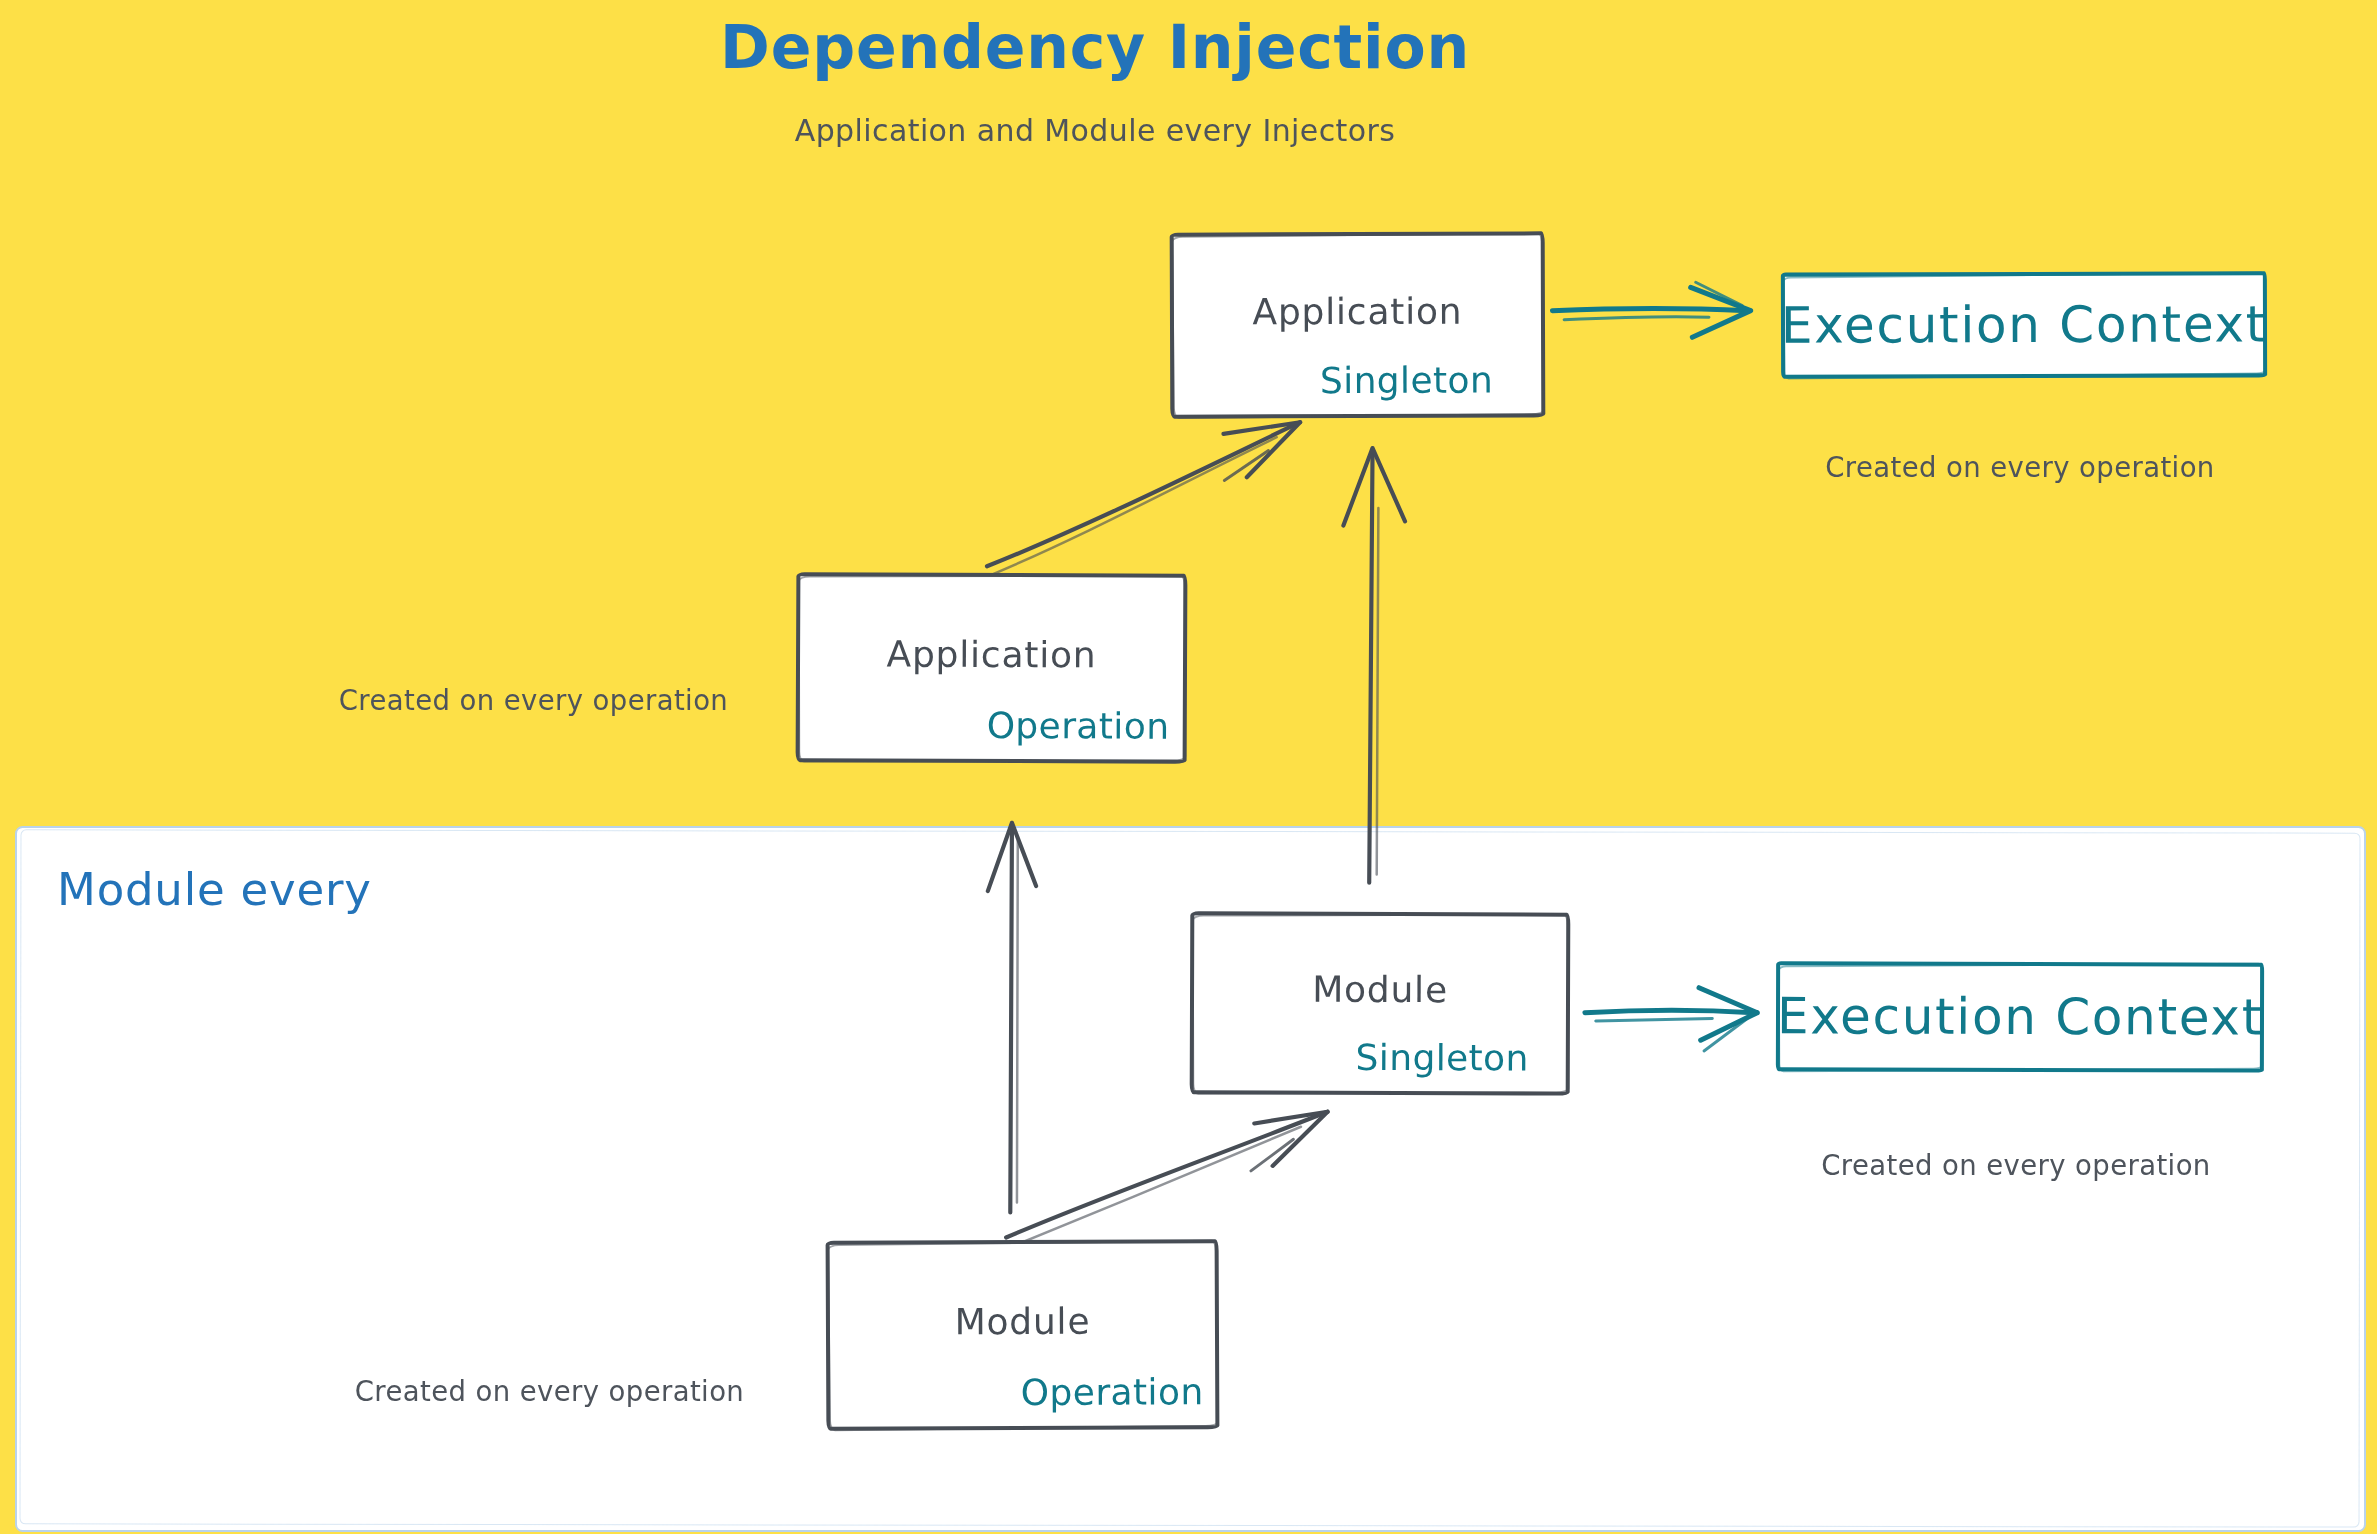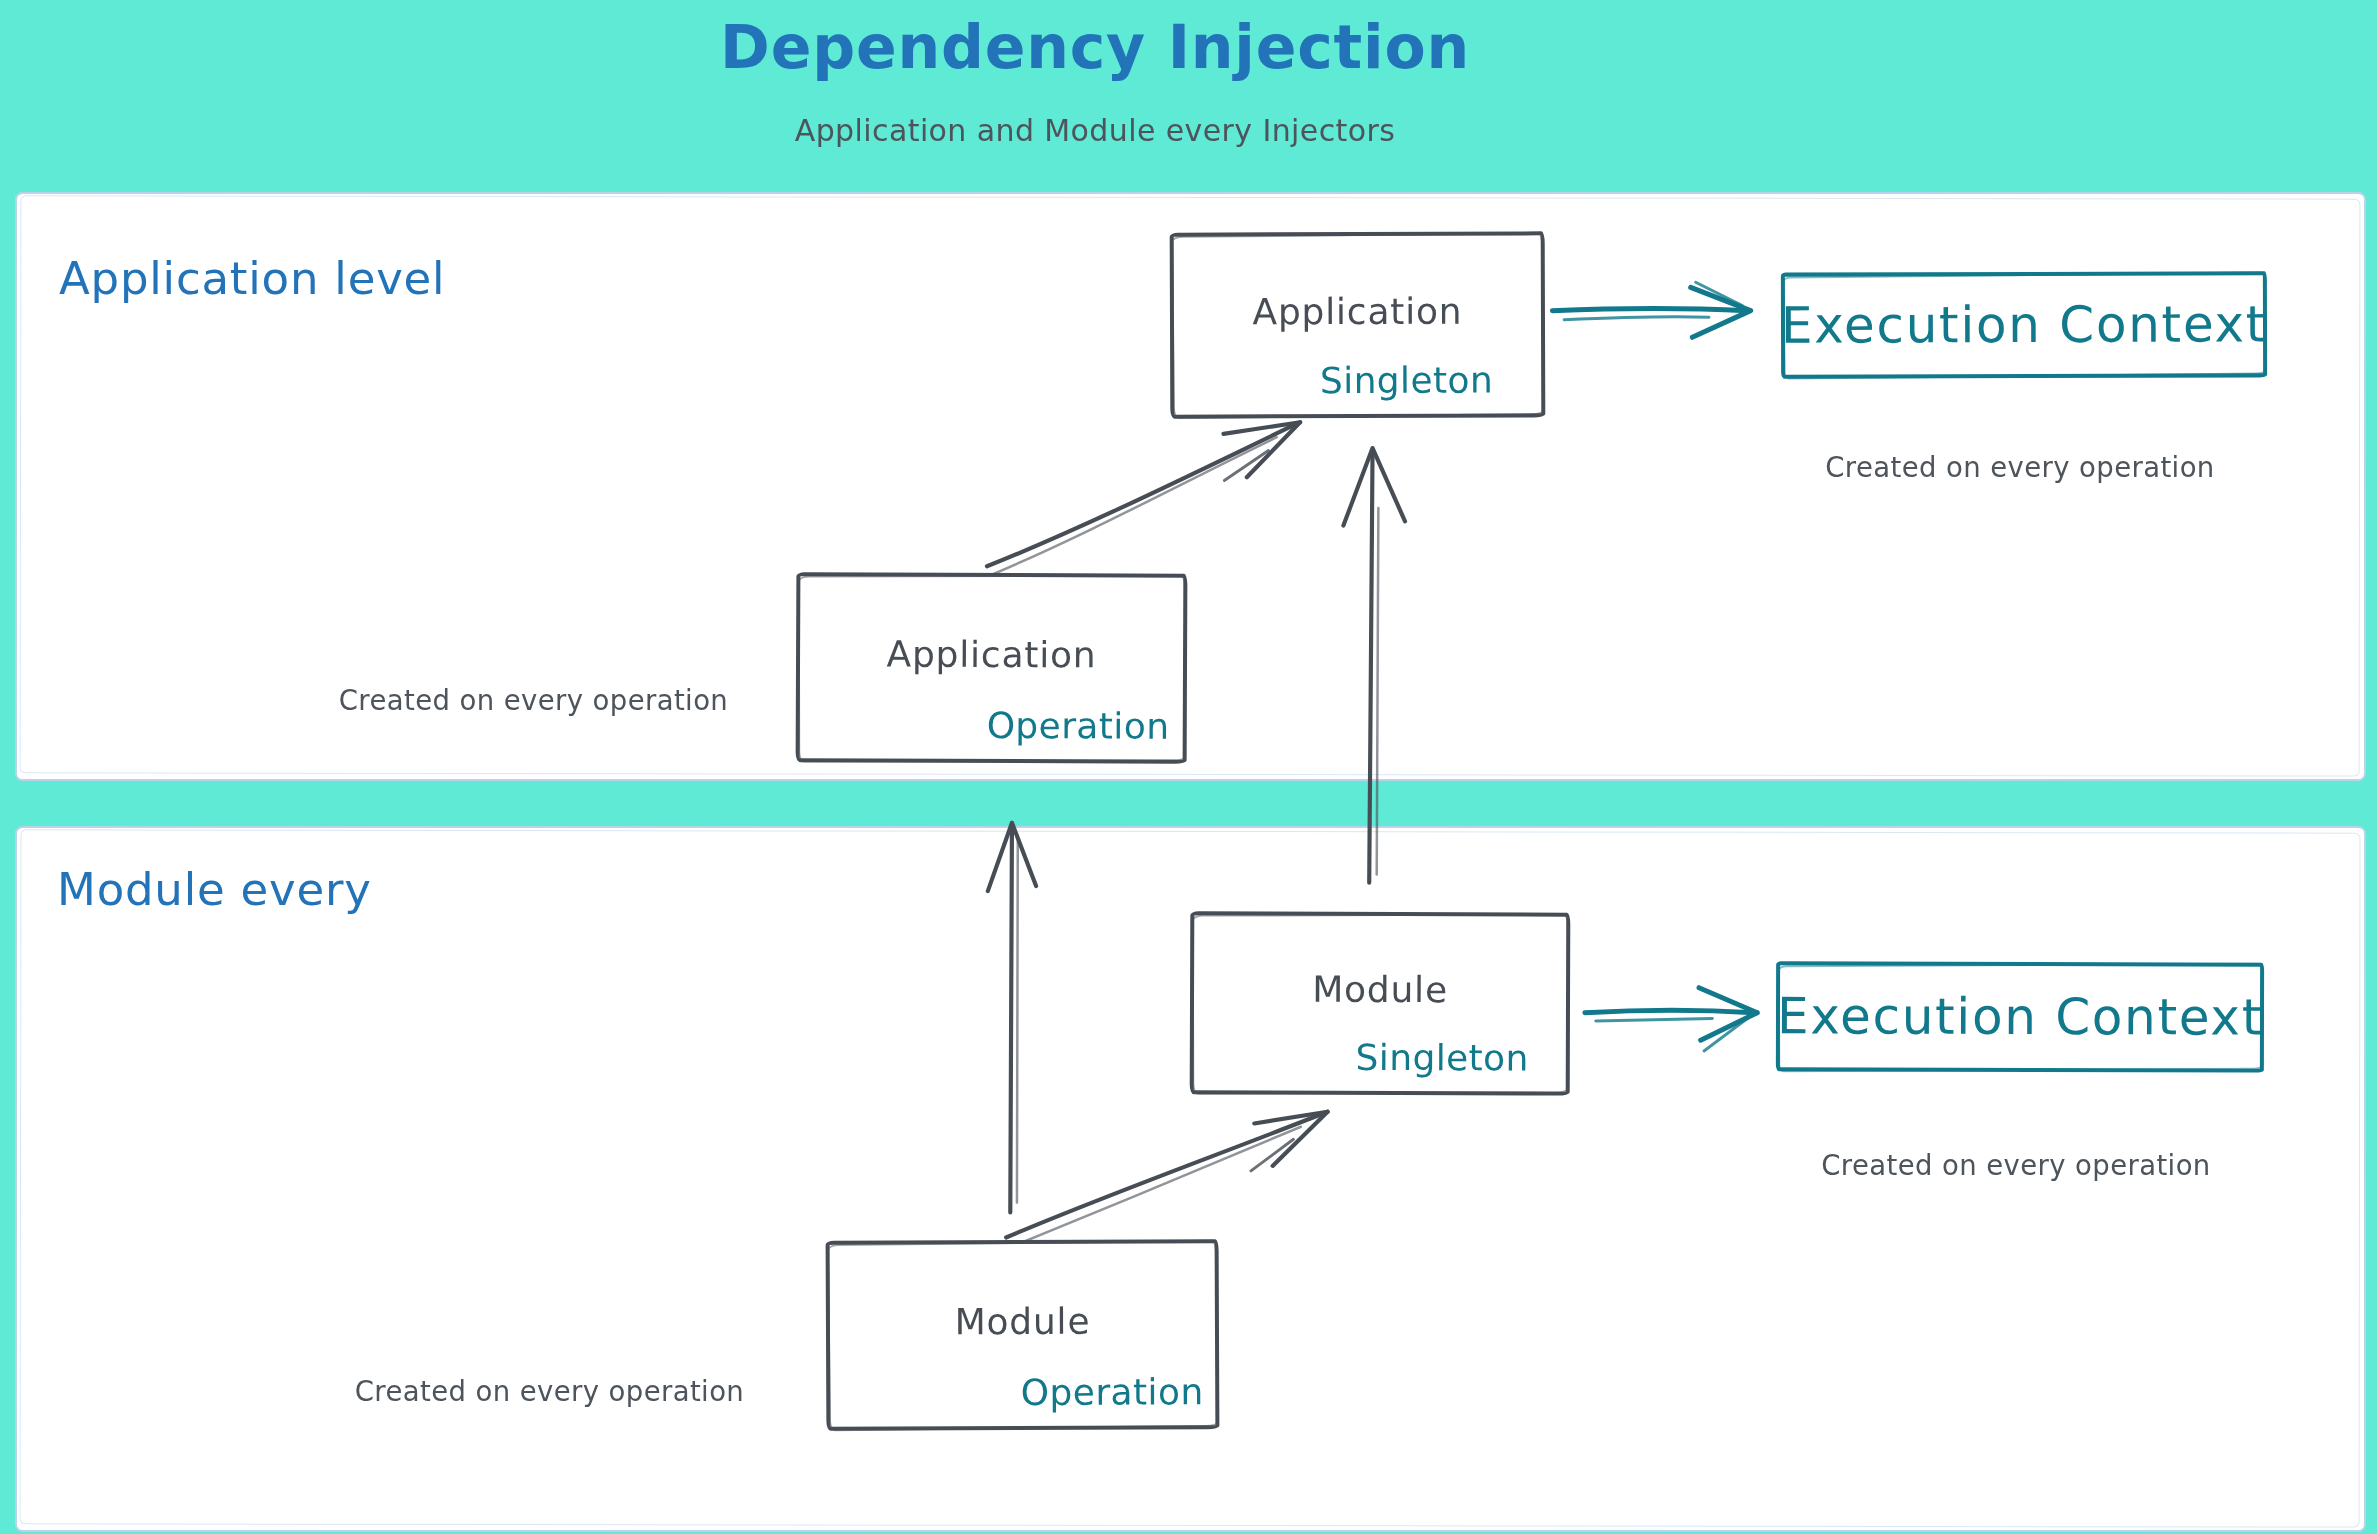--- a/index.html
+++ b/index.html
@@ -4,21 +4,21 @@
 <style>
   :root{
     --blue:#2373b9;
     --teal:#11798b;
     --dark:#474d55;
     --container:#b9d3eb;
     --caption:#4e545c;
   }
   html,body{margin:0;padding:0;background:#ffffff;}
   .canvas{
-    position:relative;width:2377px;height:1534px;overflow:hidden;background:#5eead4;
+    position:relative;width:2377px;height:1534px;overflow:hidden;background:#fde047;
     font-family:"DejaVu Sans",sans-serif;color:var(--dark);
   }
   
   .title{
     position:absolute;left:1095px;top:11.7px;transform:translateX(-50%);
     font-size:60px;font-weight:bold;color:var(--blue);letter-spacing:0.8px;white-space:nowrap;margin:0;
   }
   .subtitle{
     position:absolute;left:1095px;top:113px;transform:translateX(-50%);
     font-size:30px;font-weight:500;color:var(--caption);letter-spacing:0.4px;white-space:nowrap;
@@ -89,23 +89,20 @@
   .stroke-teal{stroke:var(--teal);fill:none;stroke-linecap:round;}
 </style>
 </head>
 <body>
 
 <div class="canvas">
 
   <h1 class="title">Dependency Injection</h1>
   <div class="subtitle">Application and Module every Injectors</div>
 
-  <section class="level app">
-    <span class="level-label">Application level</span>
-  </section>
   <section class="level module">
     <span class="level-label">Module every</span>
   </section>
 
   <svg class="arrows" width="2377" height="1534" viewBox="0 0 2854 1842">
 
     <g>
       <path class="stroke-dark" stroke-width="3" opacity=".6" d="M1193 689 C1305 642 1425 577 1533 525"></path>
       <path class="stroke-dark" stroke-width="5" d="M1185 680 C1310 630 1450 560 1561 507"></path>
       <path class="stroke-dark" stroke-width="5" d="M1561 507 L1469 521 M1561 507 L1497 573"></path>

